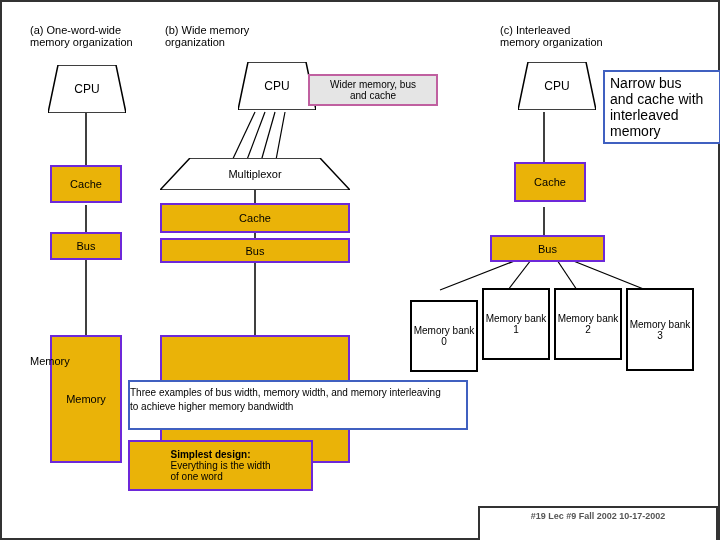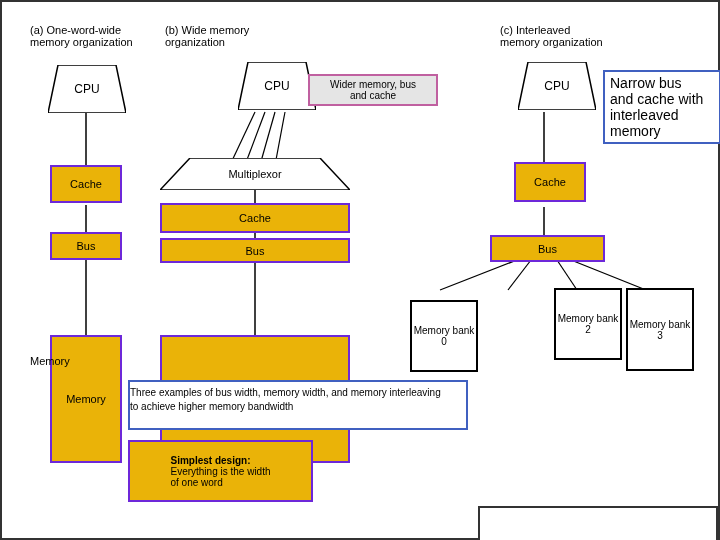--- a/index.html
+++ b/index.html
@@ -213,20 +213,23 @@
     </div>
 
     <div class="box" style="left:480px; top:225px; width:115px; height:27px;">
       <span>Bus</span>
     </div>
 
     <div class="memory-bank-box" style="left:400px; top:290px; width:68px; height:72px;">
       <span>Memory bank 0</span>
     </div>
 
+    <div class="memory-bank-box" style="left:472px; top:278px; width:68px; height:72px;">
+      <span>Memory bank 1</span>
+    </div>
 
     <div class="memory-bank-box" style="left:544px; top:278px; width:68px; height:72px;">
       <span>Memory bank 2</span>
     </div>
 
     <div class="memory-bank-box" style="left:616px; top:278px; width:68px; height:83px;">
       <span>Memory bank 3</span>
     </div>
 
     <div class="annotation-blue" style="left:593px; top:60px; width:118px;">
@@ -236,25 +239,26 @@
       <div>memory</div>
     </div>
 
     <div class="box-blue" style="position:absolute; left:118px; top:370px; width:340px; height:50px; border:2px solid #4060c0; padding:4px 0; background:#fff;">
       <div style="font-size:10px; line-height:1.4;">
         Three examples of bus width, memory width, and memory interleaving<br>
         to achieve higher memory bandwidth
       </div>
     </div>
 
-    <div class="box" style="left:118px; top:430px; width:185px; height:62px; padding:19px 6px; font-size:10px;">
+    <div class="box" style="left:118px; top:430px; width:185px; height:51px; padding:19px 6px; font-size:10px;">
       <div>
         <div style="font-weight:bold;">Simplest design:</div>
         <div>Everything is the width</div>
         <div>of one word</div>
       </div>
     </div>
 
     <div class="footer-box" style="left:468px; top:496px; width:240px; height:38px;">
+      <div style="font-size:9px; color:#555; text-align:center;">#19  Lec #9  Fall 2002  10-17-2002</div>
     </div>
 
   </div>
 </div>
 
 </body></html>

